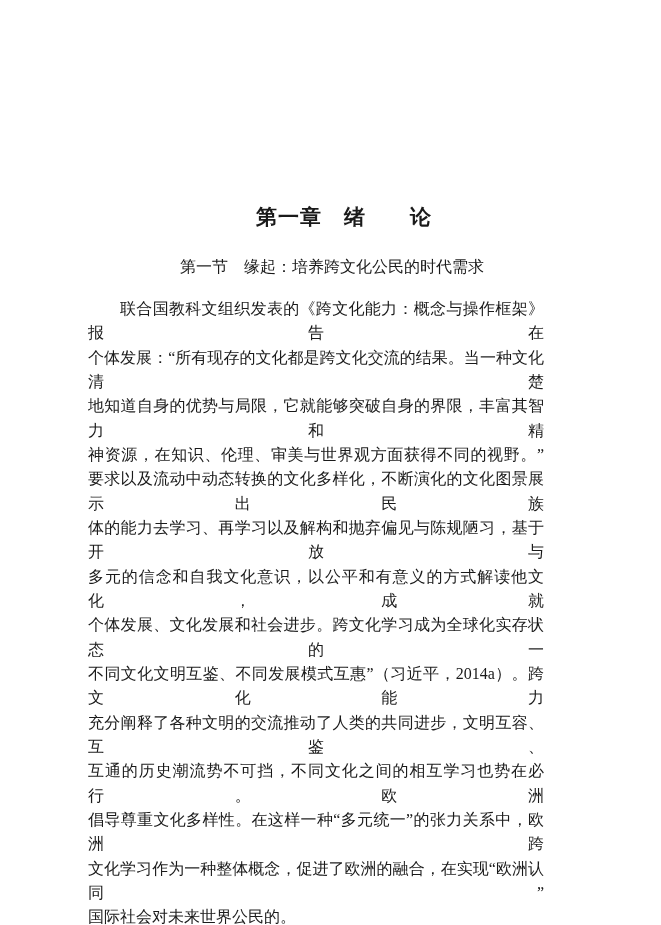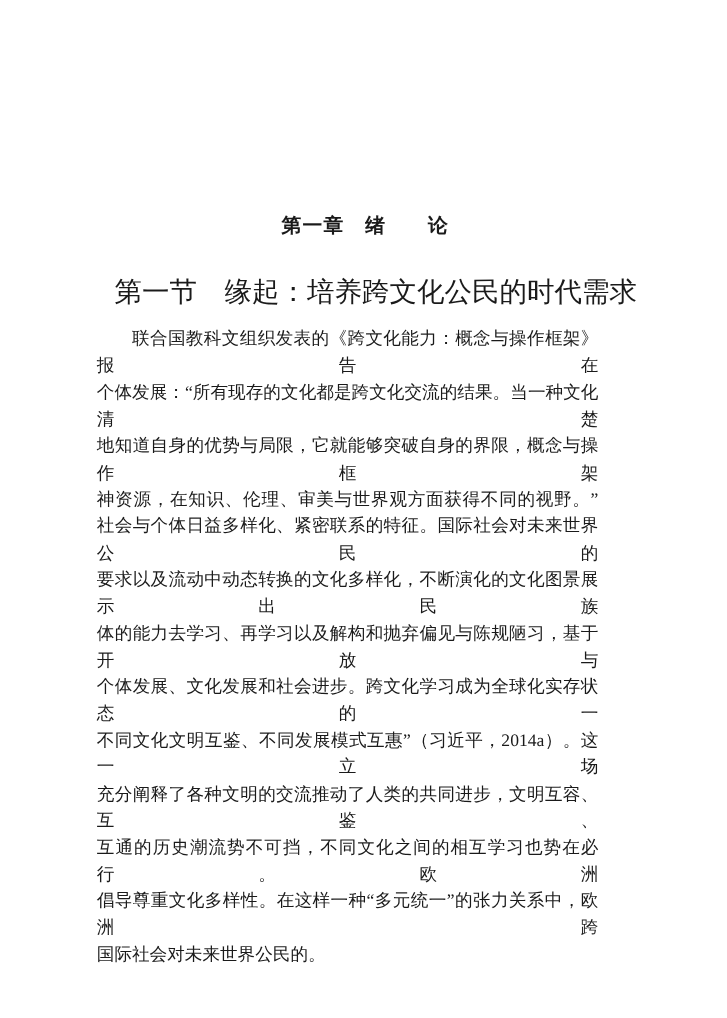--- a/index.html
+++ b/index.html
@@ -18,36 +18,36 @@
     height: 925px;
     background: #ffffff;
     font-family: "Liberation Serif", serif;
     color: #1a1a1a;
   }
   .chapter-title {
     position: absolute;
     top: 190px;
     left: 104px;
     width: 456px;
-    margin: 0;
+    margin: 12px;
     text-align: center;
-    font-size: 18px;
+    font-size: 21px;
     font-weight: 700;
     line-height: 30px;
     letter-spacing: 1px;
     white-space: pre;
   }
   .section-title {
     position: absolute;
     top: 252px;
     left: 104px;
     width: 456px;
     margin: 0;
     text-align: center;
-    font-size: 25px;
+    font-size: 16px;
     font-weight: 400;
     line-height: 30px;
     white-space: pre;
   }
   .body-text {
     position: absolute;
     top: 297px;
     left: 88px;
     width: 456px;
     font-size: 16px;
@@ -67,28 +67,29 @@
 </head>
 <body>
 
 <div class="page">
   <h1 class="chapter-title">第一章　绪　　论</h1>
   <h2 class="section-title">第一节　缘起：培养跨文化公民的时代需求</h2>
   <div class="body-text">
       <div>
         <div class="line first">联合国教科文组织发表的《跨文化能力：概念与操作框架》报告在</div>
         <div class="line">个体发展：“所有现存的文化都是跨文化交流的结果。当一种文化清楚</div>
-        <div class="line">地知道自身的优势与局限，它就能够突破自身的界限，概念与操作框架</div>
+        <div class="line">地知道自身的优势与局限，它就能够突破自身的界限，丰富其智力和精</div>
         <div class="line">神资源，在知识、伦理、审美与世界观方面获得不同的视野。”</div>
-        <div class="line">社会与个体日益多样化、紧密联系的特征。国际社会对未来世界公民的</div>
         <div class="line">要求以及流动中动态转换的文化多样化，不断演化的文化图景展示出民族</div>
         <div class="line">体的能力去学习、再学习以及解构和抛弃偏见与陈规陋习，基于开放与</div>
+        <div class="line">多元的信念和自我文化意识，以公平和有意义的方式解读他文化，成就</div>
         <div class="line">个体发展、文化发展和社会进步。跨文化学习成为全球化实存状态的一</div>
       </div>
       <div>
-        <div class="line">不同文化文明互鉴、不同发展模式互惠”（习近平，2014a）。这一立场</div>
+        <div class="line">不同文化文明互鉴、不同发展模式互惠”（习近平，2014a）。跨文化能力</div>
         <div class="line">充分阐释了各种文明的交流推动了人类的共同进步，文明互容、互鉴、</div>
         <div class="line">互通的历史潮流势不可挡，不同文化之间的相互学习也势在必行。欧洲</div>
         <div class="line">倡导尊重文化多样性。在这样一种“多元统一”的张力关系中，欧洲跨</div>
+        <div class="line">文化学习作为一种整体概念，促进了欧洲的融合，在实现“欧洲认同”</div>
         <div class="line last">国际社会对未来世界公民的。</div>
       </div>
     </div>
 </div>
 
 </body></html>

